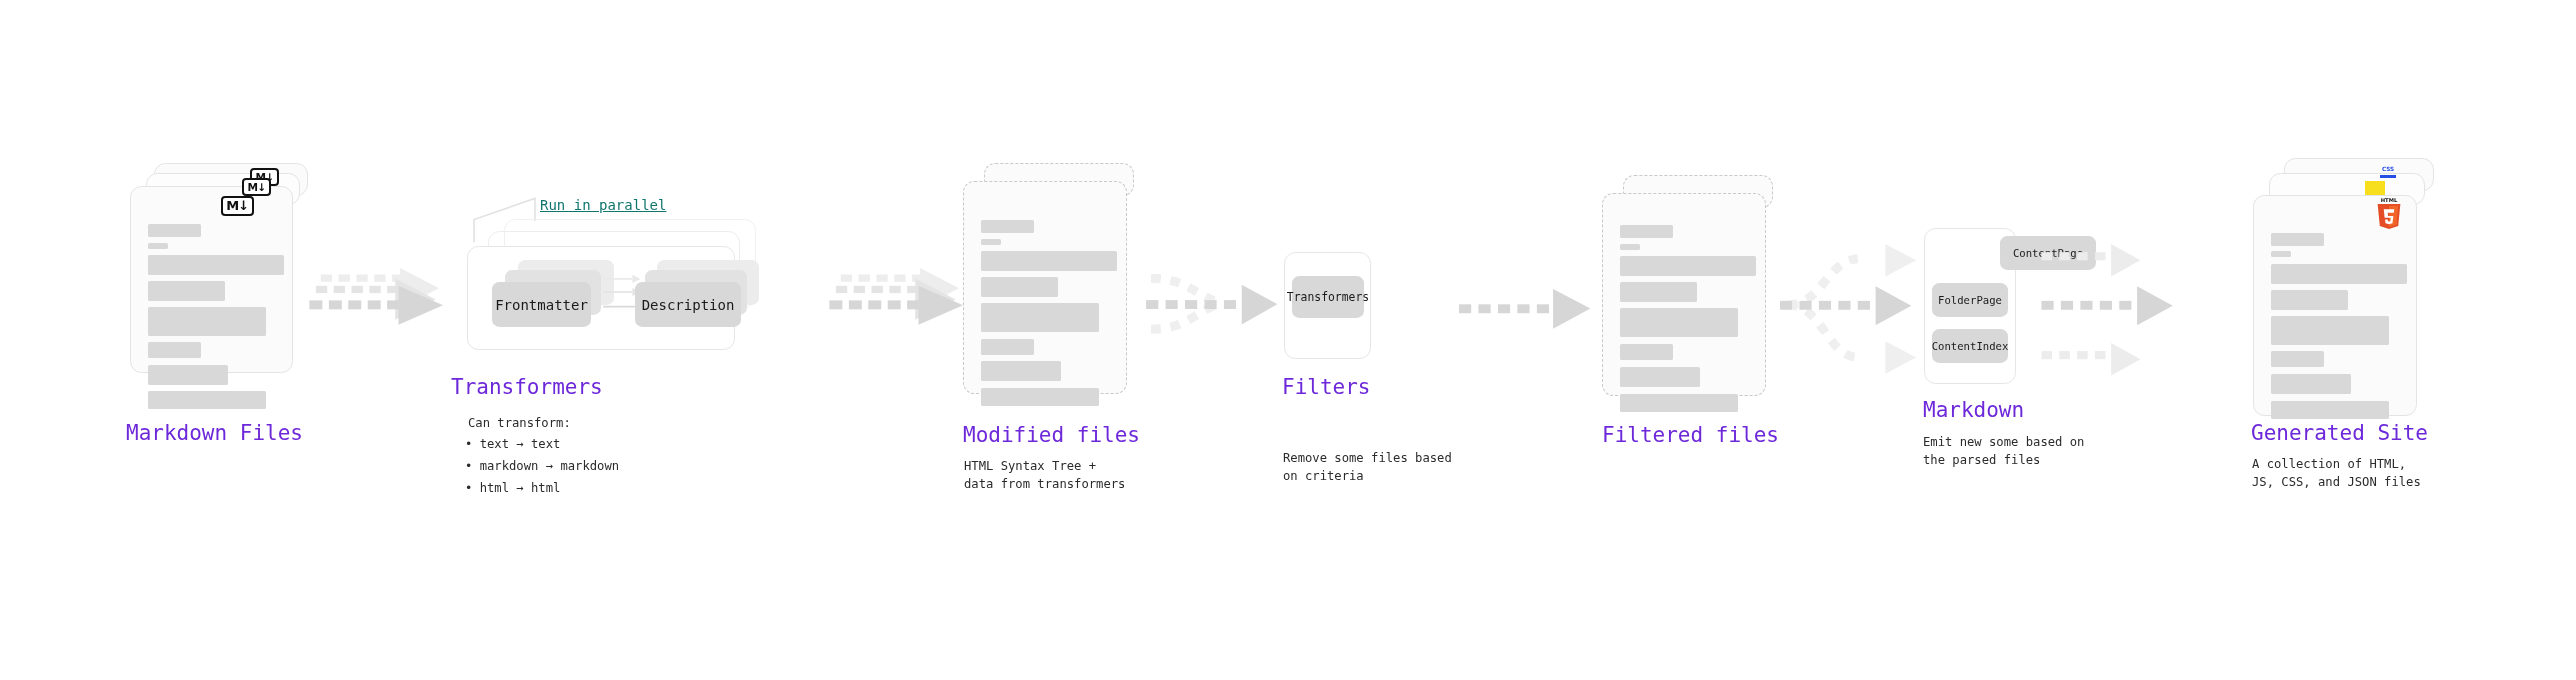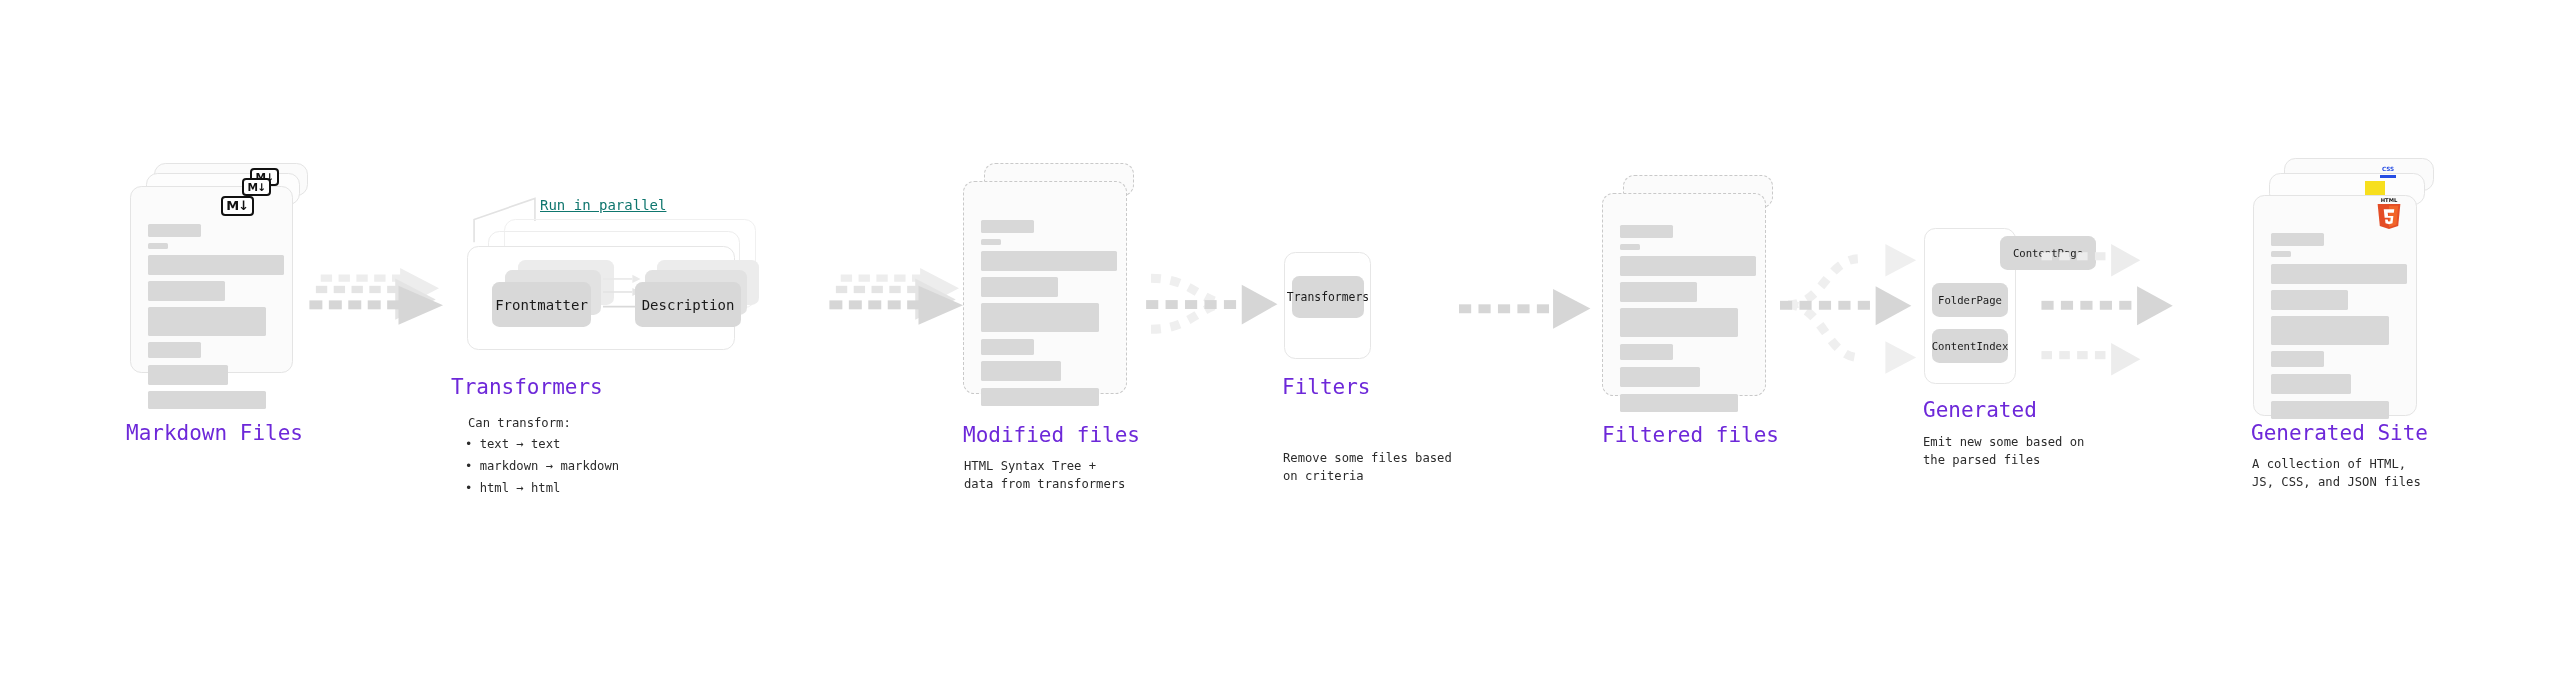--- a/index.html
+++ b/index.html
@@ -296,21 +296,21 @@
         <rect x="72" y="80" width="15" height="11"></rect>
       <rect x="96" y="80" width="15" height="11"></rect>
       <polygon points="118,62 162,86 118,110"></polygon>
     </g>
   </svg>
 
   <div class="group-box" style="left:1924px; top:228px; width:92px; height:156px;"></div>
   <div class="pill" style="left:2000px; top:236px; width:96px; height:34px; font-size:10.6px;">ContentPage</div>
   <div class="pill" style="left:1932px; top:283px; width:76px; height:34px; font-size:10.6px;">FolderPage</div>
   <div class="pill" style="left:1932px; top:329px; width:76px; height:34px; font-size:10.6px;">ContentIndex</div>
-  <div class="title" style="left:1923px; top:398px;">Generated</div>
+  <div class="title" style="left:1923px; top:398px;">Markdown</div>
   <div class="sub" style="left:1923px; top:433px;">Emit new some based on
 the parsed files</div>
 
   <svg style="left:2041px; top:236px;" width="163" height="154" viewBox="0 0 200 190">
     <g fill="#ececec">
       <rect x="0" y="20" width="13" height="10"></rect>
         <rect x="22" y="20" width="13" height="10"></rect>
       <rect x="44" y="20" width="13" height="10"></rect>
         <rect x="66" y="20" width="13" height="10"></rect>
       <polygon points="86,10 122,30 86,50"></polygon>

